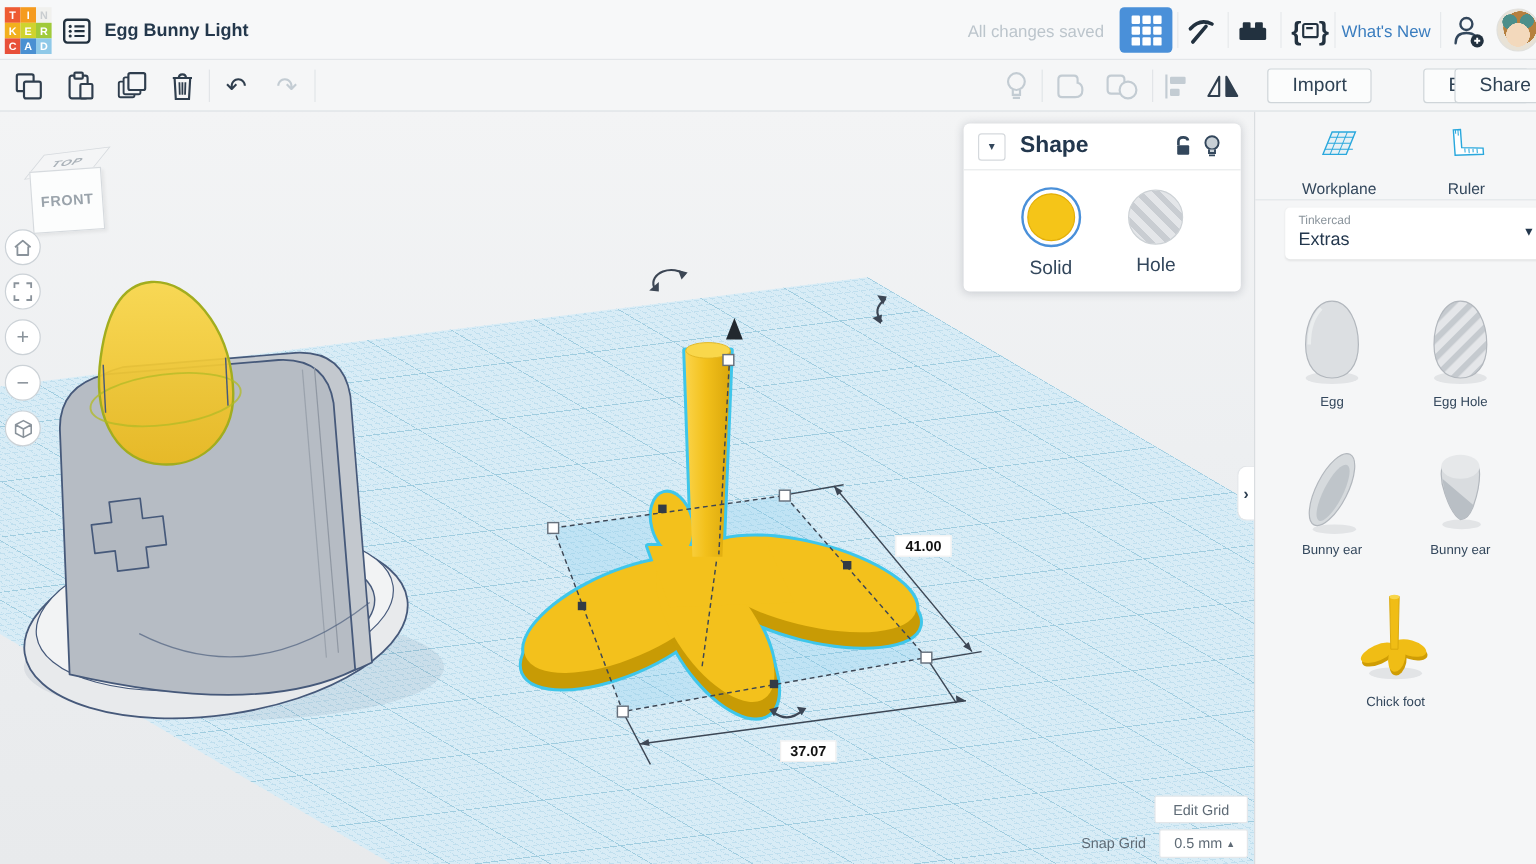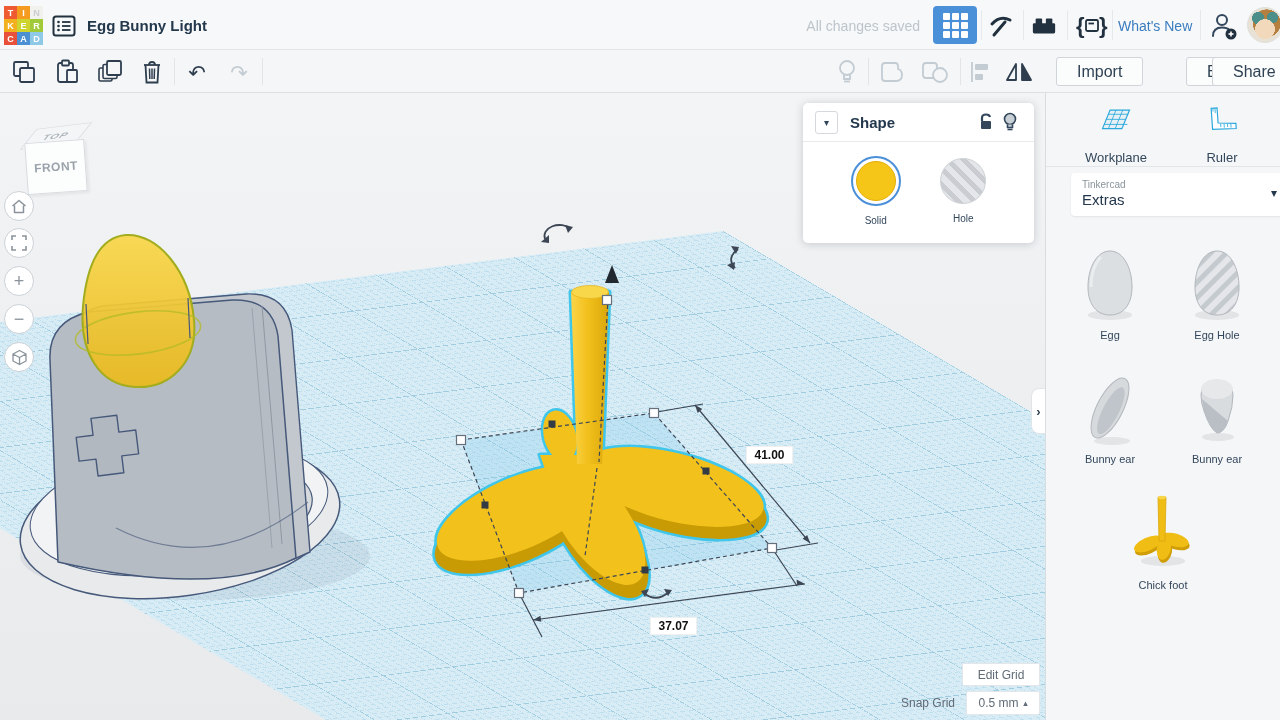--- a/index.html
+++ b/index.html
@@ -56,29 +56,29 @@
      font-size:12px; font-weight:bold; color:#9aa3ab; letter-spacing:0.5px; box-shadow:2px 2px 3px rgba(0,0,0,0.06); }
   .nav-circ { position:absolute; left:4px; width:30px; height:30px; border-radius:50%; background:#fff;
      border:1px solid #ccd2d7; display:flex; align-items:center; justify-content:center; cursor:pointer; color:#8a939b; }
 
   
   #shape-panel { position:absolute; left:803px; top:10px; width:231px; height:140px; background:#fff; border-radius:5px;
      box-shadow:0 1px 8px rgba(30,40,60,0.2); z-index:30; }
   #shape-panel .hdr { height:39px; border-bottom:1px solid #e8eaec; display:flex; align-items:center; padding:0 12px; }
   #sp-collapse { width:23px; height:23px; border:1px solid #d5d9dd; border-radius:3px; display:flex; align-items:center;
      justify-content:center; color:#33475c; font-size:10px; cursor:pointer; background:#fff; }
-  #sp-title { margin-left:12px; font-size:15px; font-weight:bold; color:#23374d; flex:1; }
+  #sp-title { margin-left:12px; font-size:19px; font-weight:bold; color:#23374d; flex:1; }
   .sp-hico { width:24px; display:flex; justify-content:center; cursor:pointer; }
   #shape-panel .bod { display:flex; justify-content:space-around; padding:14px 28px 0 28px; }
   .swatch { display:flex; flex-direction:column; align-items:center; cursor:pointer; }
   #sw-solid-ring { width:50px; height:50px; border-radius:50%; border:2px solid #4a90d9; display:flex; align-items:center; justify-content:center; background:#fff; }
   #sw-solid-ring i { width:40px; height:40px; border-radius:50%; background:#f5c518; border:1px solid #e3af08; }
   #sw-hole { width:46px; height:46px; margin-top:2px; border-radius:50%; border:1px solid #ccd1d5;
      background:repeating-linear-gradient(45deg,#c9cdd2 0 5px,#e4e6e9 5px 11px); }
-  .swatch span { margin-top:9px; font-size:10px; color:#33475c; }
+  .swatch span { margin-top:9px; font-size:16px; color:#33475c; }
 
   
   .dim-label { position:absolute; background:#fff; border:1px solid #f0f0f0; font-size:12px; font-weight:bold; color:#111;
      width:47px; height:18px; display:flex; align-items:center; justify-content:center; }
   #expand-tab { position:absolute; left:1031px; top:295px; width:14px; height:46px; background:#fff; border:1px solid #e2e5e8;
      border-right:none; border-radius:8px 0 0 8px; display:flex; align-items:center; justify-content:center;
      font-size:13px; font-weight:bold; color:#2c3e50; cursor:pointer; }
   #edit-grid { position:absolute; left:962px; top:570px; width:78px; height:23px; background:#fff; border:1px solid #e4e7ea;
      border-radius:2px; font-size:12px; color:#5f6b76; display:flex; align-items:center; justify-content:center; cursor:pointer; }
   #snap-label { position:absolute; left:901px; top:603px; font-size:12px; color:#5f6b76; }

